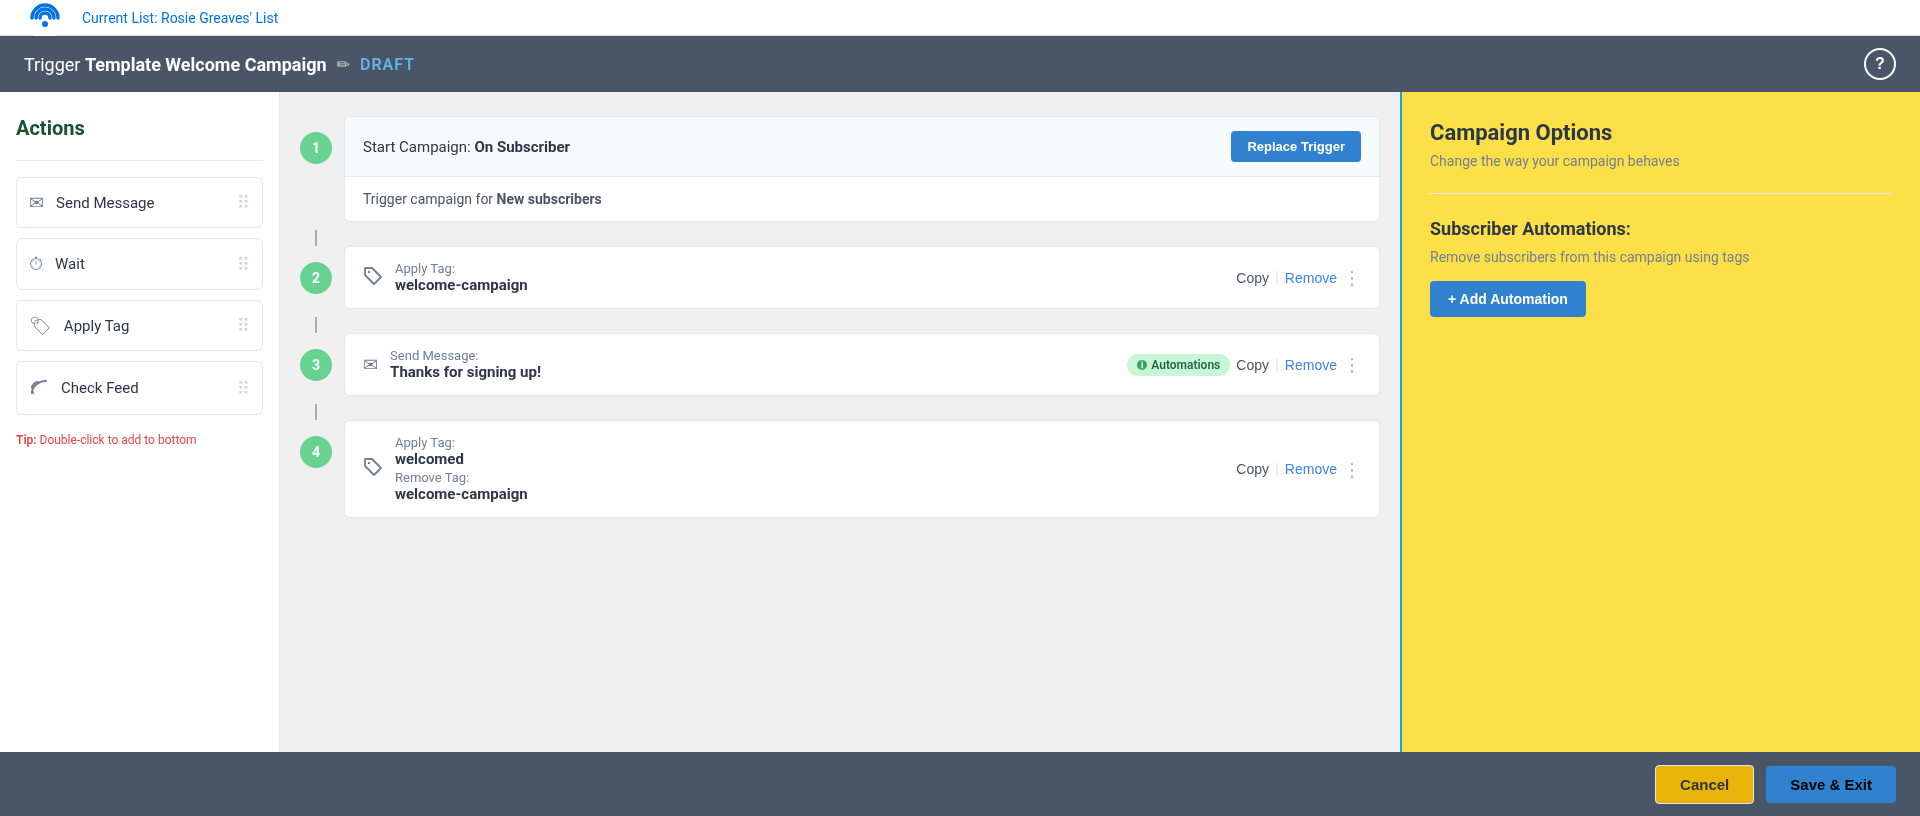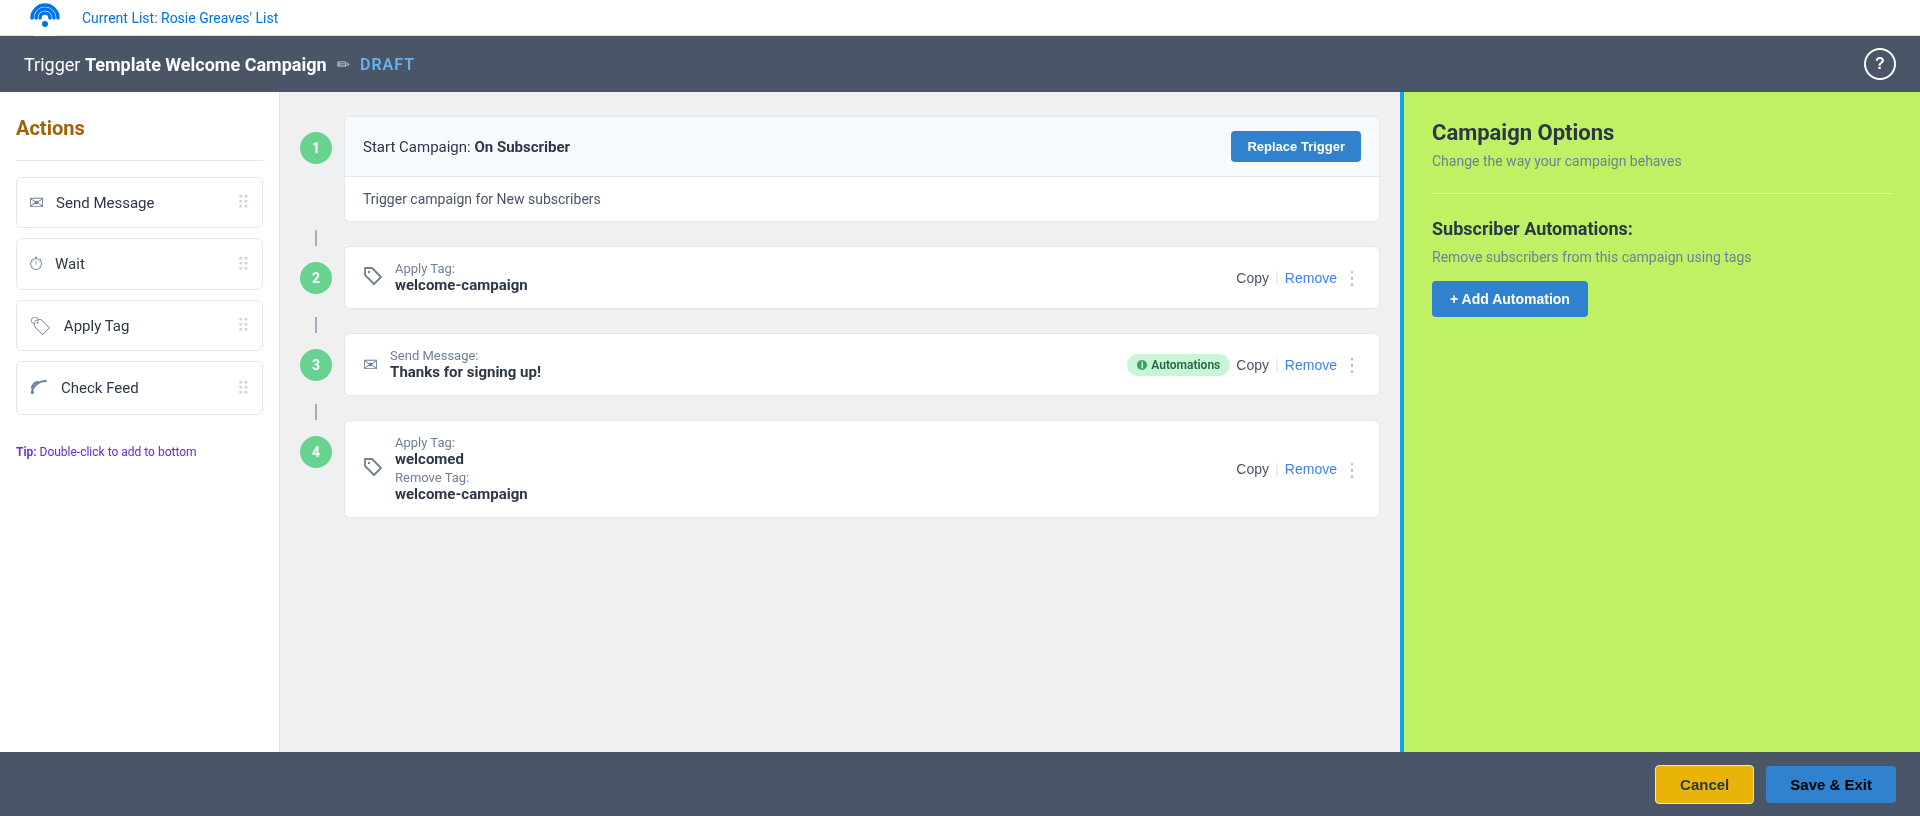--- a/index.html
+++ b/index.html
@@ -93,21 +93,21 @@
       border-right: 1px solid #e2e8f0;
       padding: 24px 16px;
       flex-shrink: 0;
       display: flex;
       flex-direction: column;
       gap: 0;
     }
     .sidebar-title {
       font-size: 20px;
       font-weight: 700;
-      color: #a16207;
+      color: #14532d;
       margin-bottom: 20px;
     }
     .sidebar-divider {
       height: 1px;
       background: #e2e8f0;
       margin-bottom: 16px;
     }
     .action-item {
       display: flex;
       align-items: center;
@@ -131,22 +131,22 @@
     .action-label {
       font-size: 15px;
       color: #2d3748;
     }
     .drag-handle {
       color: #cbd5e0;
       font-size: 18px;
     }
     .tip-text {
       font-size: 12px;
-      color: #6d28d9;
-      margin-top: 20px;
+      color: #ef4444;
+      margin-top: 8px;
     }
     .tip-text span {
       font-weight: 600;
     }
 
     
     .flow-area {
       flex: 1;
       background: #f0f0f0;
       padding: 24px 20px;
@@ -207,21 +207,21 @@
       border-radius: 4px;
       font-size: 13px;
       font-weight: 600;
       cursor: pointer;
     }
     .trigger-card-body {
       padding: 14px 18px;
       font-size: 14px;
       color: #4a5568;
     }
-    .trigger-card-body strong { font-weight: 400; }
+    .trigger-card-body strong { font-weight: 700; }
 
     
     .action-card {
       padding: 14px 18px;
       display: flex;
       align-items: center;
       gap: 12px;
     }
     .action-card-icon {
       color: #718096;
@@ -293,22 +293,22 @@
     }
     .more-dots {
       color: #a0aec0;
       font-size: 18px;
       cursor: pointer;
     }
 
     
     .right-panel {
       width: 520px;
-      background: #bef264;
-      border-left: 4px solid #0ea5e9;
+      background: #fde047;
+      border-left: 2px solid #0ea5e9;
       padding: 28px 28px;
       flex-shrink: 0;
       overflow-y: auto;
     }
     .panel-title {
       font-size: 22px;
       font-weight: 700;
       color: #2d3748;
       margin-bottom: 8px;
     }

